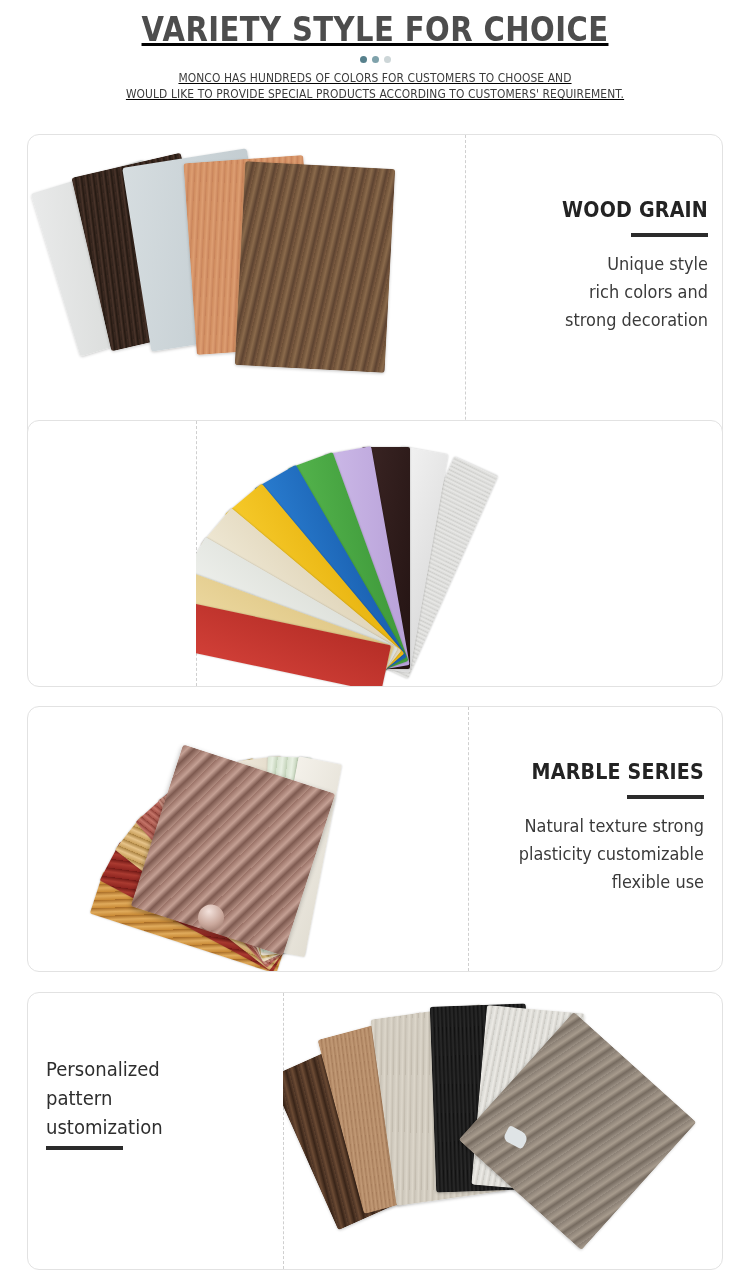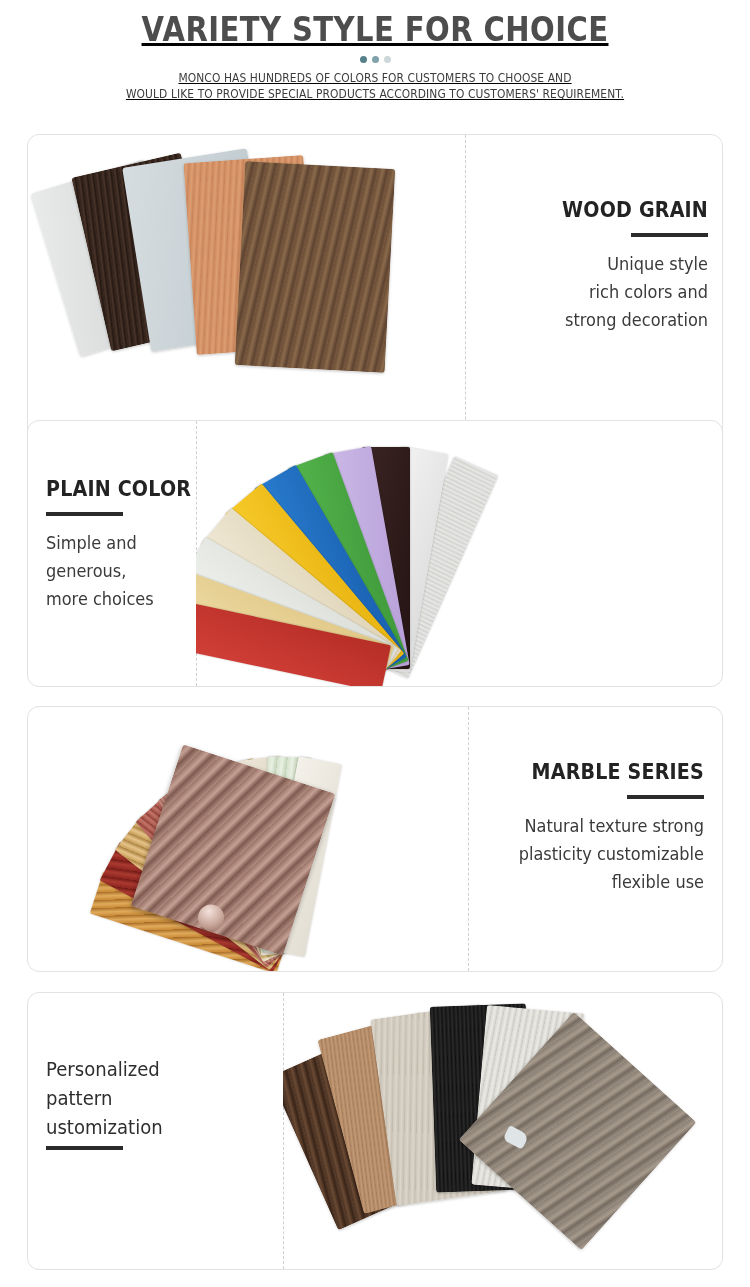--- a/index.html
+++ b/index.html
@@ -287,29 +287,20 @@
         <div class="blade b6" style="background:linear-gradient(100deg,#55b54d,#3f9a3b)"></div>
         <div class="blade b5" style="background:linear-gradient(100deg,#2a7ed1,#1a60b0)"></div>
         <div class="blade b4" style="background:linear-gradient(100deg,#f7cb2c,#e8b410)"></div>
         <div class="blade b3" style="background:linear-gradient(100deg,#efe8d4,#e0d5ba)"></div>
         <div class="blade b2" style="background:linear-gradient(100deg,#eef0ec,#dde0da)"></div>
         <div class="blade b1" style="background:linear-gradient(100deg,#eedba4,#e0c887)"></div>
         <div class="blade b1" style="transform:rotate(-78deg);background:linear-gradient(100deg,#d24038,#b62e27)"></div>
       </div>
     </div>
 
-    <div class="textblock">
-      <div class="cat-title">PLAIN COLOR</div>
-      <div class="rule"></div>
-      <div class="cat-desc">
-        <div>Simple and</div>
-        <div>generous,</div>
-        <div>more choices</div>
-      </div>
-    </div>
   </div>
 
   <div class="card card-3">
     <div class="divider"></div>
 
     <div class="imgarea">
       <div class="mfan">
         <div class="blade m1" style="background:repeating-linear-gradient(70deg,#c98a36 0px,#e0ab5c 4px,#a86c26 8px)"></div>
         <div class="blade m2" style="background:repeating-linear-gradient(70deg,#8e2520 0px,#aa3a30 5px,#731a16 9px)"></div>
         <div class="blade m3" style="background:repeating-linear-gradient(75deg,#c9a05c 0px,#e6c389 4px,#a8803f 8px)"></div>

